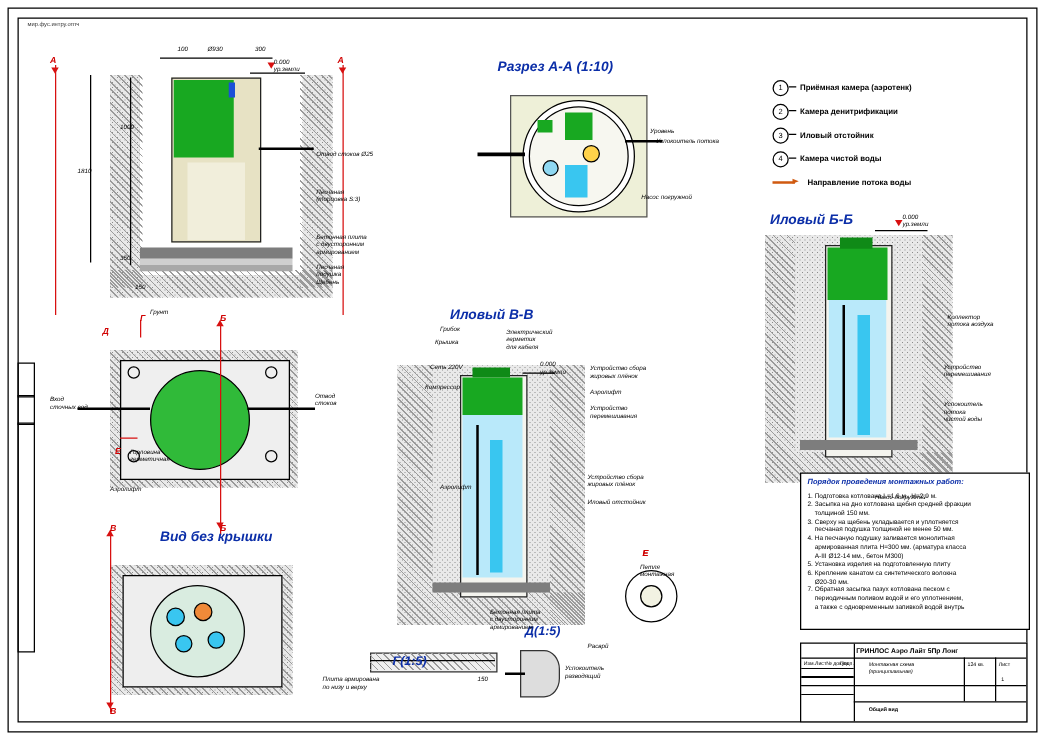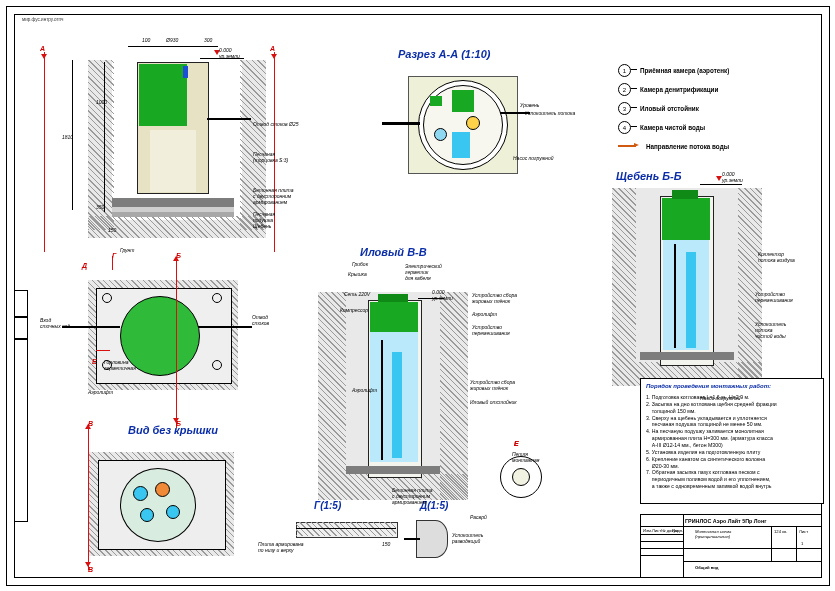--- a/index.html
+++ b/index.html
@@ -175,24 +175,24 @@
     <div class="abs" style="left:416px;top:520px;width:30px;height:36px;background:#dddddd;border:1px solid #333;border-radius:0 40% 40% 0;"></div>
     <div class="blk" style="left:404px;top:538px;width:16px;height:2px;"></div>
   </div>
 
   <div>
     <div class="circ" style="left:500px;top:456px;width:40px;height:40px;background:#fff;"></div>
     <div class="circ" style="left:512px;top:468px;width:16px;height:16px;background:#f2f2e2;"></div>
   </div>
 
   <div class="title-blue" style="left:398px;top:48px;">Разрез А-А (1:10)</div>
-  <div class="title-blue" style="left:616px;top:170px;">Щебень Б-Б</div>
+  <div class="title-blue" style="left:616px;top:170px;">Иловый Б-Б</div>
   <div class="title-blue" style="left:360px;top:246px;">Иловый В-В</div>
   <div class="title-blue" style="left:128px;top:424px;text-align:right;">Вид без крышки</div>
-  <div class="title-blue2" style="left:314px;top:500px;">Г(1:5)</div>
+  <div class="title-blue2" style="left:314px;top:524px;">Г(1:5)</div>
   <div class="title-blue2" style="left:420px;top:500px;">Д(1:5)</div>
   <div class="secmark" style="left:514px;top:440px;">Е</div>
 
   <div>
     <div class="leg-num" style="left:618px;top:64px;">1</div>
     <div class="leg-txt" style="left:640px;top:67px;">Приёмная камера (аэротенк)</div>
     <div class="leg-num" style="left:618px;top:83px;">2</div>
     <div class="leg-txt" style="left:640px;top:86px;">Камера денитрификации</div>
     <div class="leg-num" style="left:618px;top:102px;">3</div>
     <div class="leg-txt" style="left:640px;top:105px;">Иловый отстойник</div>

